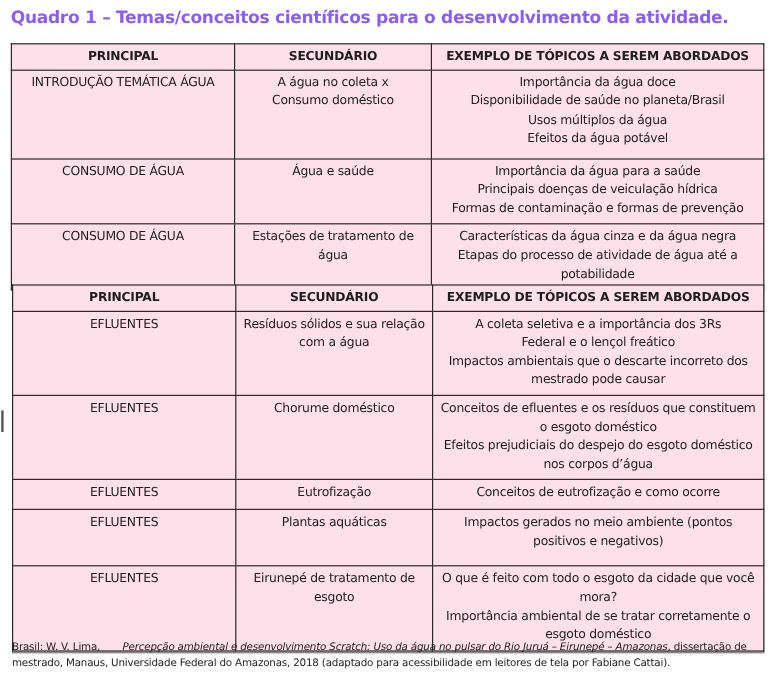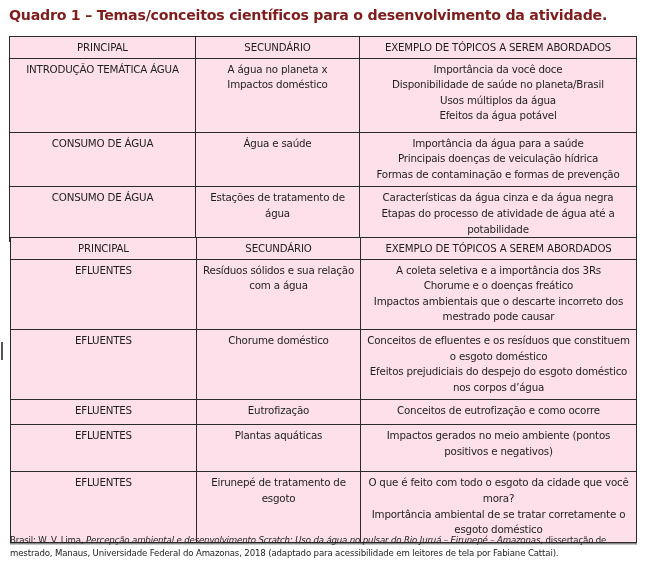--- a/index.html
+++ b/index.html
@@ -1,32 +1,32 @@
 <!DOCTYPE html>
 <html><head>
 <meta charset="utf-8">
 <style>
   html, body { margin: 0; padding: 0; background: #ffffff; }
   body { width: 646px; height: 569px; position: relative; overflow: hidden;
          font-family: "DejaVu Sans", "Liberation Sans", sans-serif; color: #1e1e1e; }
-  .title { position: absolute; left: 9px; top: 7px; font-size: 14.2px; color: #7f1d1d;
+  .title { position: absolute; left: 9px; top: 7px; font-size: 14.2px; color: #8b5cf6;
            font-weight: bold; letter-spacing: -0.25px; white-space: nowrap; }
   table.quadro { position: absolute; border-collapse: collapse; background: #fde0ea;
                  table-layout: fixed; font-size: 10.3px; line-height: 15.6px; }
   table.quadro td, table.quadro th { border: 1.4px solid #2a2a2a; text-align: center; vertical-align: top;
                  padding: 3px 4px 4px 4px; letter-spacing: -0.2px; }
-  table.quadro th { font-weight: normal; padding: 3px 4px 2px 4px; font-size: 10.2px; letter-spacing: -0.15px; }
+  table.quadro th { font-weight: bold; padding: 3px 4px 2px 4px; font-size: 10.2px; letter-spacing: -0.15px; }
   #t1 { left: 9px; top: 36px; width: 628px; }
   #t2 { left: 10px; top: 237px; width: 627px; box-shadow: 0 1.5px 0 #8a8a8a; }
   col.c1 { width: 186px; } col.c2 { width: 164px; } col.c3 { width: auto; }
   .line { display: block; }
   .cursor-mark { position: absolute; left: 1px; top: 342px; width: 2px; height: 18px; background: #555; }
   .source { position: absolute; left: 10px; top: 534px; width: 630px; font-size: 8.6px; line-height: 13.4px;
             color: #222; letter-spacing: -0.15px; }
-  .source i { font-style: italic; }
+  .source i { font-style: italic; margin-left: 16px; }
 </style>
 </head>
 <body>
 
 <div class="title">Quadro 1 – Temas/conceitos científicos para o desenvolvimento da atividade.</div>
 
 <table class="quadro" id="t1">
   <colgroup>
       <col class="c1">
       <col class="c2">
@@ -36,25 +36,25 @@
     <tr style="height: 20px;">
       <th>PRINCIPAL</th>
       <th>SECUNDÁRIO</th>
       <th>EXEMPLO DE TÓPICOS A SEREM ABORDADOS</th>
     </tr>
   </thead>
   <tbody>
       <tr style="height: 74px;">
         <td>INTRODUÇÃO TEMÁTICA ÁGUA</td>
         <td>
-          <span class="line">A água no planeta x</span>
-          <span class="line">Impactos doméstico</span>
+          <span class="line">A água no coleta x</span>
+          <span class="line">Consumo doméstico</span>
         </td>
         <td>
-          <span class="line">Importância da você doce</span>
+          <span class="line">Importância da água doce</span>
           <span class="line">Disponibilidade de saúde no planeta/Brasil</span>
           <span class="line">Usos múltiplos da água</span>
           <span class="line">Efeitos da água potável</span>
         </td>
       </tr>
       <tr style="height: 53px;">
         <td>CONSUMO DE ÁGUA</td>
         <td>
           <span class="line">Água e saúde</span>
         </td>
@@ -91,21 +91,21 @@
     </tr>
   </thead>
   <tbody>
       <tr style="height: 70px;">
         <td>EFLUENTES</td>
         <td>
           <span class="line">Resíduos sólidos e sua relação com a água</span>
         </td>
         <td>
           <span class="line">A coleta seletiva e a importância dos 3Rs</span>
-          <span class="line">Chorume e o doenças freático</span>
+          <span class="line">Federal e o lençol freático</span>
           <span class="line">Impactos ambientais que o descarte incorreto dos mestrado pode causar</span>
         </td>
       </tr>
       <tr style="height: 67px;">
         <td>EFLUENTES</td>
         <td>
           <span class="line">Chorume doméstico</span>
         </td>
         <td>
           <span class="line">Conceitos de efluentes e os resíduos que constituem o esgoto doméstico</span>

